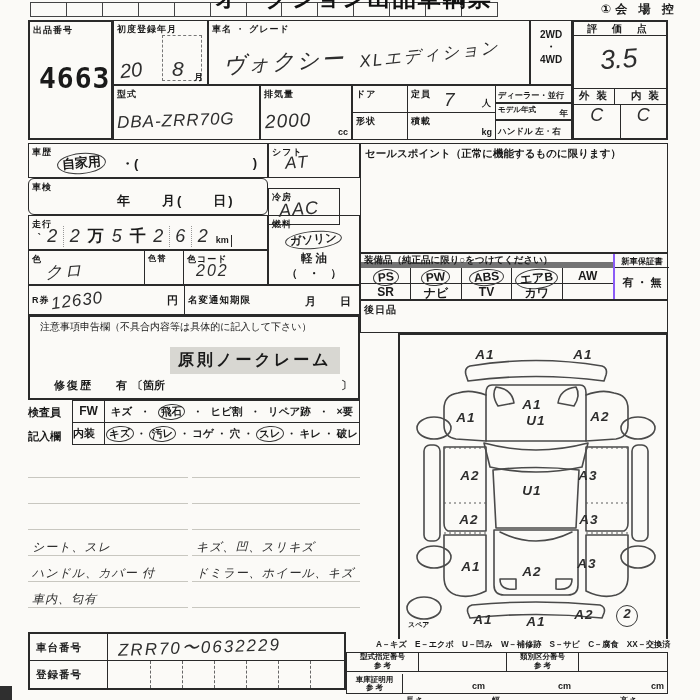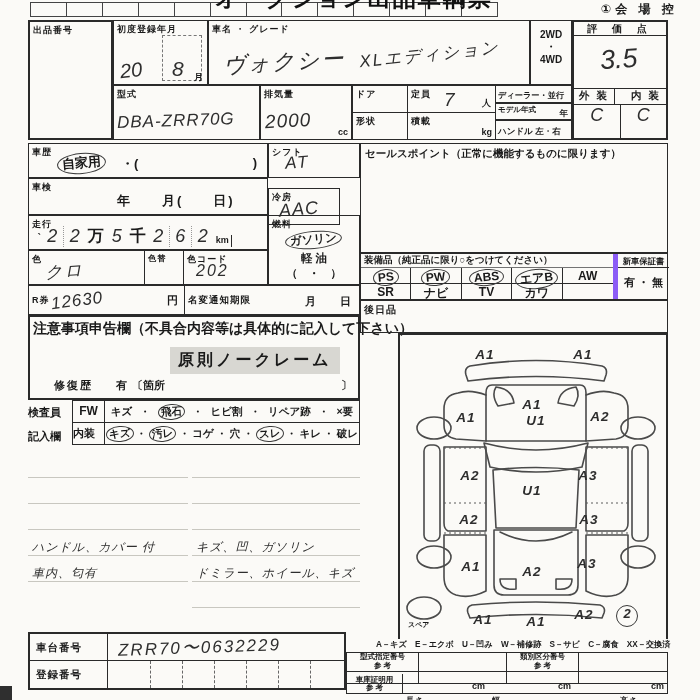--- a/index.html
+++ b/index.html
@@ -50,20 +50,21 @@
       <i></i>
     </div>
 
   <div class="title-clip">
     <span>オークション出品車輌票</span>
   </div>
   <div class="val" style="left:601px;top:1px;font-size:12px;font-weight:bold;letter-spacing:4px;">①会 場 控</div>
 
   <div class="bx hv" style="left:28px;top:20px;width:85px;height:120px;">
     <span class="lb">出品番号</span>
+    <span class="val" style="left:9px;top:40px;font-size:28px;font-weight:bold;font-family:'DejaVu Sans Mono',monospace;letter-spacing:1px;">4663</span>
   </div>
 
   <div class="bx" style="left:113px;top:20px;width:95px;height:65px;">
     <span class="lb">初度登録年月</span>
     <i style="position:absolute;left:48px;top:14px;width:40px;height:46px;border:1px dashed #777;"></i>
     <span class="val hand" style="left:6px;top:38px;font-size:20px;transform:rotate(-6deg);">20</span>
     <span class="val hand" style="left:58px;top:36px;font-size:21px;">8</span>
     <span class="val" style="left:80px;top:50px;font-size:9px;font-weight:bold;">月</span>
   </div>
 
@@ -133,21 +134,21 @@
     <span class="lb">車歴</span>
     <span class="val" style="left:28px;top:9px;font-size:13px;font-weight:bold;"><span class="circ">自家用</span></span>
     <span class="val" style="left:92px;top:11px;font-size:13px;font-weight:bold;">・(</span>
     <span class="val" style="right:10px;top:11px;font-size:13px;font-weight:bold;">)</span>
   </div>
   <div class="bx" style="left:268px;top:143px;width:92px;height:35px;">
     <span class="lb">シフト</span>
     <span class="val hand" style="left:16px;top:9px;font-size:17px;letter-spacing:2px;transform:rotate(-4deg);">AT</span>
   </div>
 
-  <div class="bx" style="left:28px;top:178px;width:240px;height:37px;">
+  <div class="bx" style="left:28px;top:178px;width:240px;height:37px;border-radius:6px;">
     <span class="lb">車検</span>
     <span class="val" style="left:88px;top:13px;font-size:13px;font-weight:bold;letter-spacing:2px;">年　　月(　　日)</span>
   </div>
   <div class="bx" style="left:268px;top:188px;width:72px;height:37px;">
     <span class="lb">冷房</span>
     <span class="val hand" style="left:10px;top:10px;font-size:18px;letter-spacing:1px;transform:rotate(-5deg);">AAC</span>
   </div>
 
   <div class="bx" style="left:28px;top:215px;width:240px;height:35px;">
     <span class="lb">走行</span>
@@ -188,21 +189,21 @@
     <span class="val hand" style="left:22px;top:5px;font-size:17px;letter-spacing:1px;transform:rotate(-7deg);">12630</span>
     <span class="val" style="right:6px;top:7px;font-size:11px;font-weight:bold;">円</span>
   </div>
   <div class="bx" style="left:184px;top:285px;width:176px;height:30px;">
     <span class="lb" style="top:8px;font-size:9.5px;">名変通知期限</span>
     <span class="val" style="left:120px;top:8px;font-size:11px;font-weight:bold;">月</span>
     <span class="val" style="right:8px;top:8px;font-size:11px;font-weight:bold;">日</span>
   </div>
 
   <div class="bx hv" style="left:28px;top:315px;width:332px;height:85px;">
-    <span style="position:absolute;left:3px;top:3px;font-size:14px;font-weight:bold;white-space:nowrap;">注意事項申告欄（不具合内容等は具体的に記入して下さい）</span>
+    <span style="position:absolute;left:10px;top:3px;font-size:10px;font-weight:normal;white-space:nowrap;">注意事項申告欄（不具合内容等は具体的に記入して下さい）</span>
     <span style="position:absolute;left:140px;top:30px;background:#d8d7d2;font-size:16px;font-weight:bold;letter-spacing:3px;padding:3px 8px;">原則ノークレーム</span>
     <span style="position:absolute;left:24px;bottom:5px;font-size:11px;font-weight:bold;letter-spacing:2px;">修復歴</span>
     <span style="position:absolute;left:86px;bottom:5px;font-size:11px;font-weight:bold;">有</span>
     <span style="position:absolute;left:102px;bottom:5px;font-size:11px;font-weight:bold;">〔箇所</span>
     <span style="position:absolute;right:6px;bottom:5px;font-size:11px;font-weight:bold;">〕</span>
   </div>
 
   <div style="position:absolute;left:28px;top:400px;width:44px;height:45px;">
     <div style="font-size:11px;font-weight:bold;padding-top:5px;">検査員</div>
     <div style="font-size:11px;font-weight:bold;padding-top:9px;">記入欄</div>
@@ -239,53 +240,54 @@
           <span class="sep">・</span>
           <span>破レ</span>
         </div>
     </div>
   </div>
 
   <div style="position:absolute;left:28px;top:452px;width:160px;" id="notesL">
       <div class="nrow"><span class="hand nht"></span></div>
       <div class="nrow"><span class="hand nht"></span></div>
       <div class="nrow"><span class="hand nht"></span></div>
+      <div class="nrow"><span class="hand nht">シート、スレ</span></div>
       <div class="nrow"><span class="hand nht">ハンドル、カバー 付</span></div>
       <div class="nrow"><span class="hand nht">車内、匂有</span></div>
     </div>
   <div style="position:absolute;left:192px;top:452px;width:168px;" id="notesR">
       <div class="nrow"><span class="hand nht"></span></div>
       <div class="nrow"><span class="hand nht"></span></div>
       <div class="nrow"><span class="hand nht"></span></div>
-      <div class="nrow"><span class="hand nht">キズ、凹、ガソリン</span></div>
+      <div class="nrow"><span class="hand nht">キズ、凹、スリキズ</span></div>
       <div class="nrow"><span class="hand nht">ドミラー、ホイール、キズ</span></div>
       <div class="nrow"><span class="hand nht"></span></div>
     </div>
 
   <div class="bx" style="left:360px;top:143px;width:308px;height:110px;">
     <span style="position:absolute;left:4px;top:3px;font-size:10.5px;font-weight:bold;white-space:nowrap;">セールスポイント（正常に機能するものに限ります）</span>
   </div>
 
   <div class="bx" style="left:360px;top:253px;width:308px;height:47px;">
-    <div style="position:absolute;left:0;top:0;width:252px;height:14px;border-bottom:1px solid #737373;font-size:9.5px;font-weight:bold;padding-left:3px;white-space:nowrap;">装備品（純正品に限り○をつけてください）</div>
+    <div style="position:absolute;left:0;top:0;width:252px;height:14px;border-bottom:6px solid #737373;font-size:9.5px;font-weight:bold;padding-left:3px;white-space:nowrap;">装備品（純正品に限り○をつけてください）</div>
     <div class="eqrow" id="eq1" style="left:0;top:14px;width:252px;height:16px;border-bottom:1px solid #2a2a2a;">
         <div class="eqcell"><span class="circ">PS</span></div>
         <div class="eqcell"><span class="circ">PW</span></div>
         <div class="eqcell"><span class="circ">ABS</span></div>
         <div class="eqcell"><span class="circ">エアB</span></div>
         <div class="eqcell"><span>AW</span></div>
       </div>
     <div class="eqrow" id="eq2" style="left:0;top:30px;width:252px;height:15px;">
         <div class="eqcell"><span>SR</span></div>
         <div class="eqcell"><span>ナビ</span></div>
         <div class="eqcell"><span>TV</span></div>
         <div class="eqcell"><span>カワ</span></div>
         <div class="eqcell"><span></span></div>
       </div>
-    <div style="position:absolute;left:252px;top:0;width:56px;height:45px;border-left:5px solid #8b5cf6;">
+    <div style="position:absolute;left:252px;top:0;width:56px;height:45px;border-left:2px solid #8b5cf6;">
       <div style="font-size:8.3px;font-weight:bold;text-align:center;border-bottom:1px solid #2a2a2a;height:14px;padding-top:2px;">新車保証書</div>
       <div style="font-size:11px;font-weight:bold;text-align:center;padding-top:7px;">有 ・ 無</div>
     </div>
   </div>
 
   <div class="bx" style="left:360px;top:300px;width:308px;height:33px;">
     <span class="lb" style="font-size:10px;">後日品</span>
   </div>
 
   <div class="bx hv" style="left:398px;top:333px;width:270px;height:317px;" id="diagram">
@@ -371,21 +373,21 @@
         <i style="position:absolute;left:42px;top:0;height:100%;border-left:1px dashed #666;"></i>
         <i style="position:absolute;left:74px;top:0;height:100%;border-left:1px dashed #666;"></i>
         <i style="position:absolute;left:106px;top:0;height:100%;border-left:1px dashed #666;"></i>
         <i style="position:absolute;left:138px;top:0;height:100%;border-left:1px dashed #666;"></i>
         <i style="position:absolute;left:170px;top:0;height:100%;border-left:1px dashed #666;"></i>
         <i style="position:absolute;left:202px;top:0;height:100%;border-left:1px dashed #666;"></i>
       </div>
     </div>
   </div>
 
-  <div class="bx" style="left:346px;top:652px;width:322px;height:32px;display:flex;">
+  <div class="bx" style="left:346px;top:652px;width:322px;height:20px;display:flex;">
     <div style="width:72px;border-right:1px solid #2a2a2a;text-align:center;" class="smallb">
       <div>型式指定番号</div>
       <div>参 考</div>
     </div>
     <div style="width:88px;border-right:1px solid #2a2a2a;"></div>
     <div style="width:72px;border-right:1px solid #2a2a2a;text-align:center;" class="smallb">
       <div>類別区分番号</div>
       <div>参 考</div>
     </div>
     <div style="flex:1;"></div>

